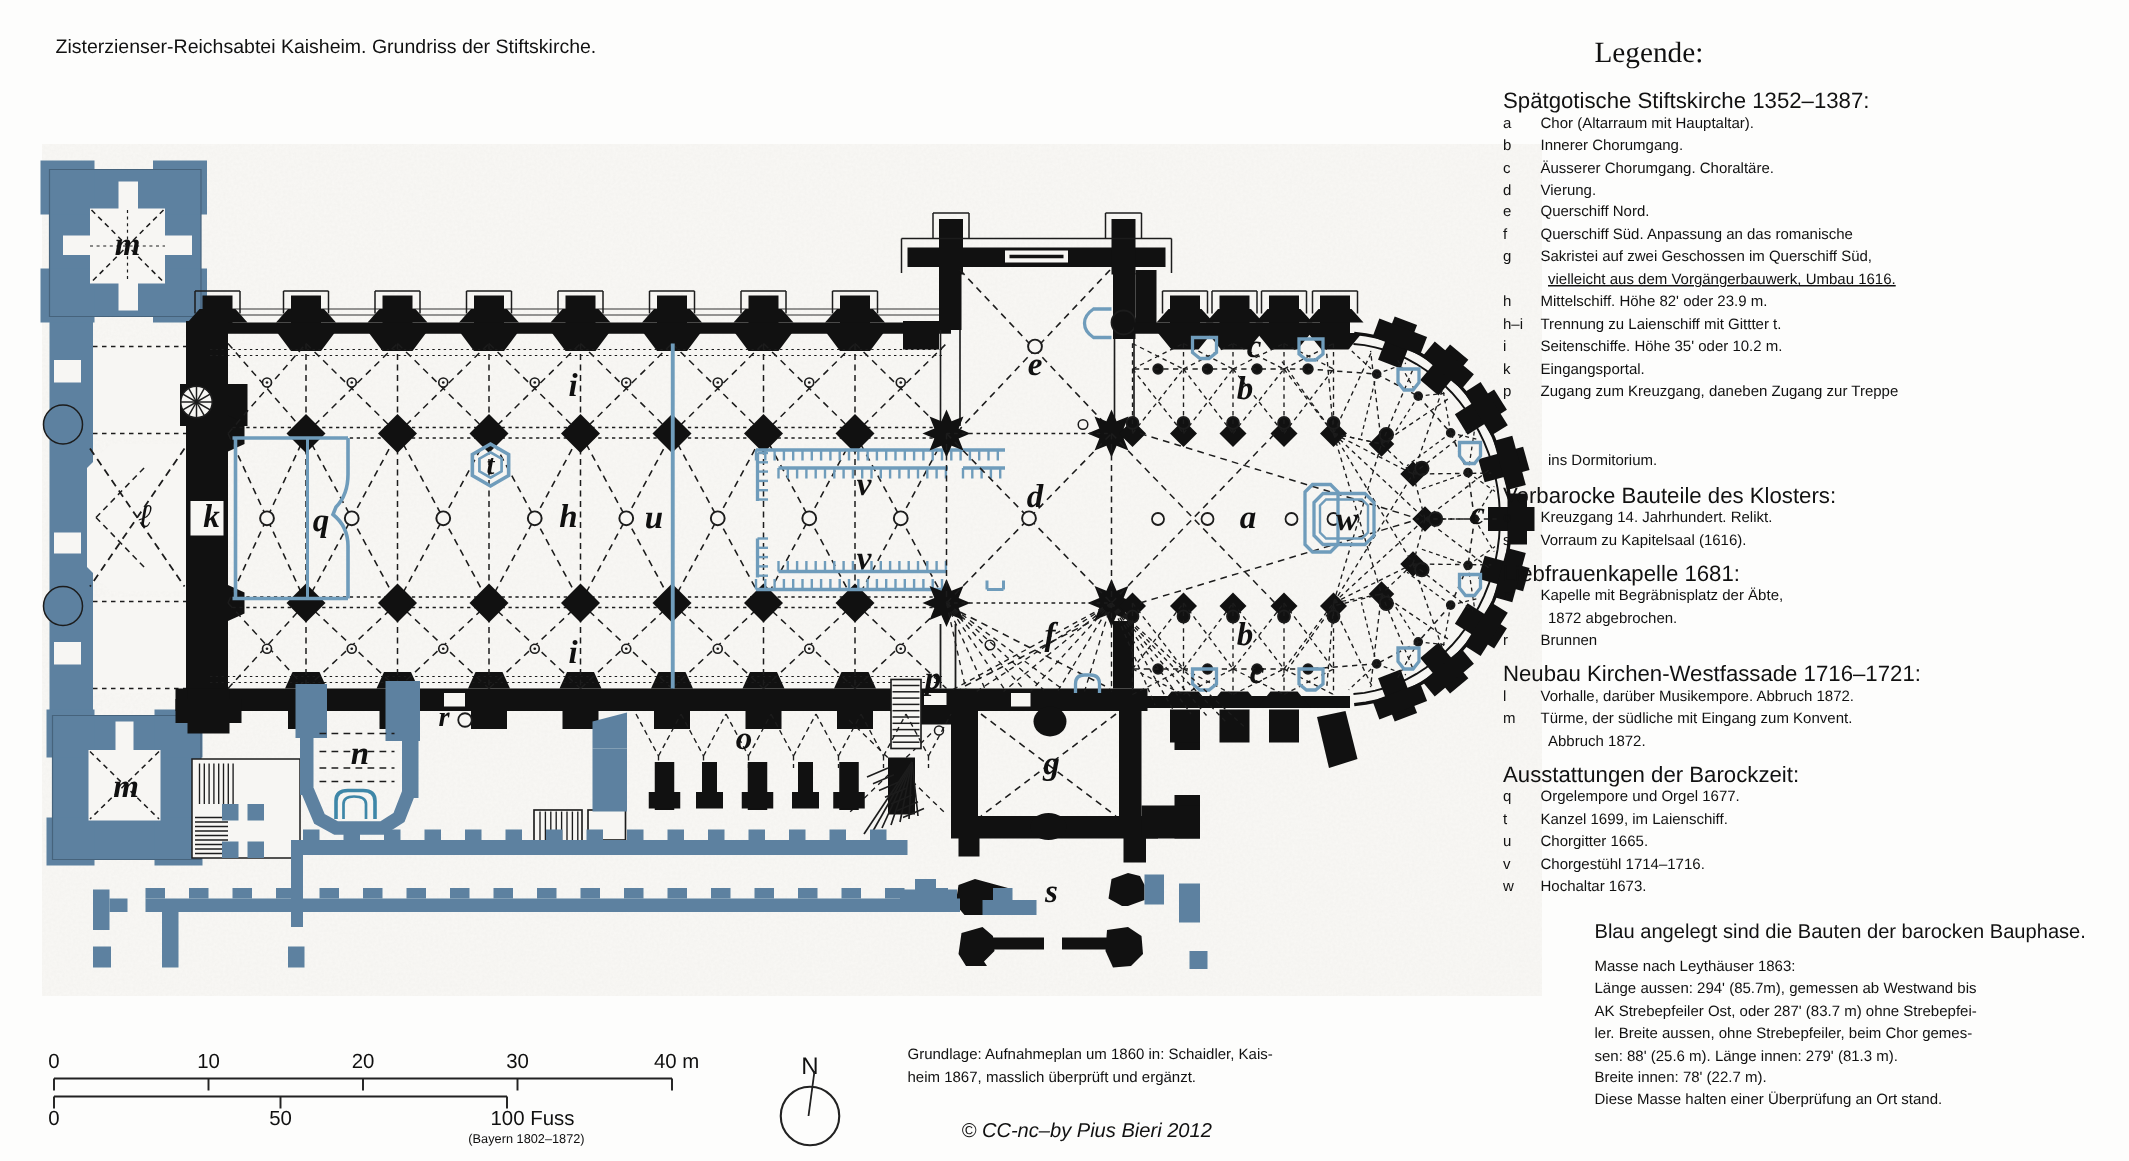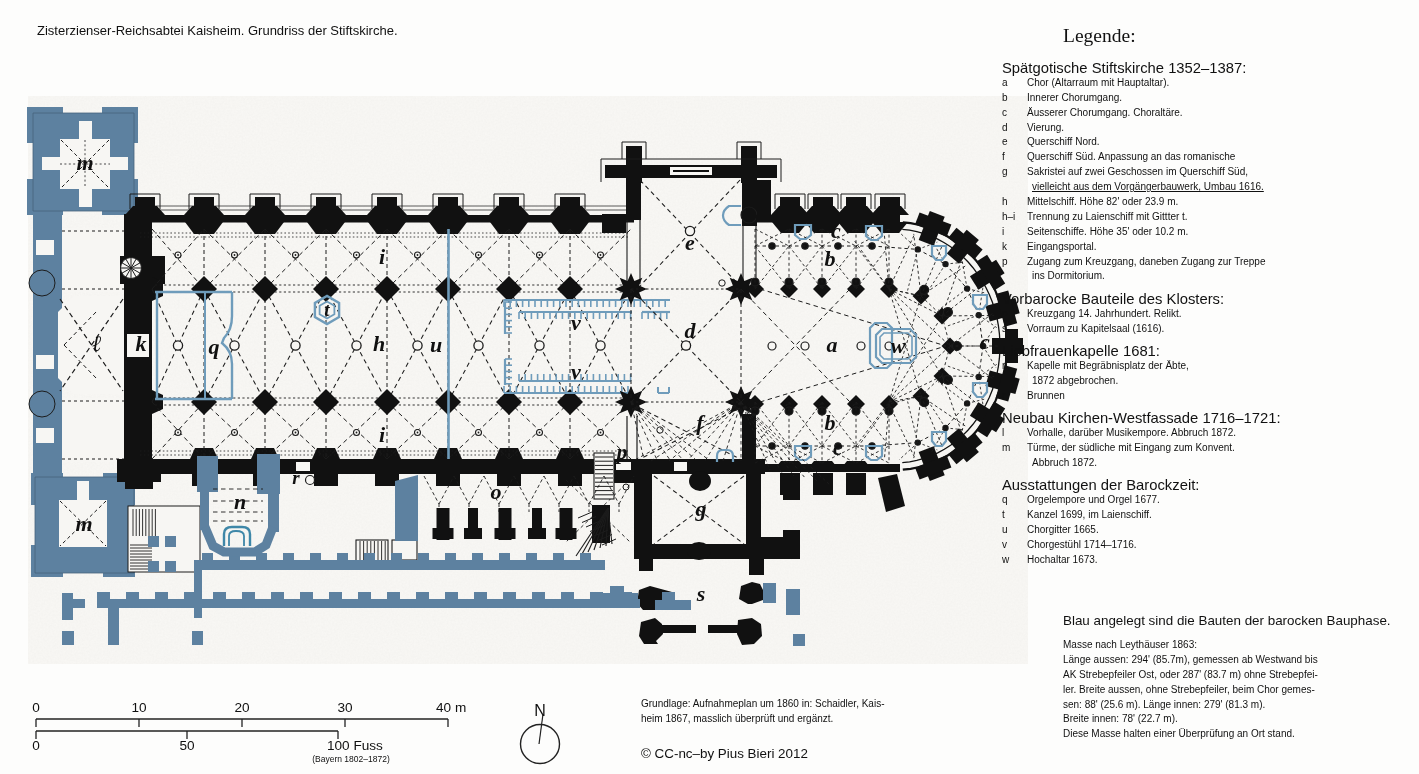--- a/index.html
+++ b/index.html
@@ -1063,21 +1063,21 @@
     <div class="ln"><span class="lt">d</span>Vierung.</div>
     <div class="ln"><span class="lt">e</span>Querschiff Nord.</div>
     <div class="ln"><span class="lt">f</span>Querschiff Süd. Anpassung an das romanische</div>
     <div class="ln"><span class="lt">g</span>Sakristei auf zwei Geschossen im Querschiff Süd,</div>
     <div class="ln" style="padding-left:30px;text-decoration:underline;">vielleicht aus dem Vorgängerbauwerk, Umbau 1616.</div>
     <div class="ln"><span class="lt">h</span>Mittelschiff. Höhe 82' oder 23.9 m.</div>
     <div class="ln"><span class="lt">h–i</span>Trennung zu Laienschiff mit Gittter t.</div>
     <div class="ln"><span class="lt">i</span>Seitenschiffe. Höhe 35' oder 10.2 m.</div>
     <div class="ln"><span class="lt">k</span>Eingangsportal.</div>
     <div class="ln"><span class="lt">p</span>Zugang zum Kreuzgang, daneben Zugang zur Treppe</div>
-    <div class="ln" style="padding-left:30px;">ins Dormitorium.</div>
+    <div class="ln" style="padding-left:30px;margin-top:32px;">ins Dormitorium.</div>
     <div style="height:7.5px;"></div>
     <div class="hd">Vorbarocke Bauteile des Klosters:</div>
     <div class="ln"><span class="lt">o</span>Kreuzgang 14. Jahrhundert. Relikt.</div>
     <div class="ln"><span class="lt">s</span>Vorraum zu Kapitelsaal (1616).</div>
     <div style="height:7.5px;"></div>
     <div class="hd">Liebfrauenkapelle 1681:</div>
     <div class="ln"><span class="lt">n</span>Kapelle mit Begräbnisplatz der Äbte,</div>
     <div class="ln" style="padding-left:30px;">1872 abgebrochen.</div>
     <div class="ln"><span class="lt">r</span>Brunnen</div>
     <div style="height:7.5px;"></div>
@@ -1099,26 +1099,26 @@
 <div class="abs" style="left:1063px;top:638px;">
     <div class="ln">Masse nach Leythäuser 1863:</div>
     <div class="ln">Länge aussen: 294' (85.7m), gemessen ab Westwand bis</div>
     <div class="ln">AK Strebepfeiler Ost, oder 287' (83.7 m) ohne Strebepfei-</div>
     <div class="ln">ler. Breite aussen, ohne Strebepfeiler, beim Chor gemes-</div>
     <div class="ln">sen: 88' (25.6 m). Länge innen: 279' (81.3 m).</div>
     <div class="ln">Breite innen: 78' (22.7 m).</div>
     <div class="ln">Diese Masse halten einer Überprüfung an Ort stand.</div>
   </div>
 
-<div class="abs" style="left:641px;top:697px;">
+<div class="abs" style="left:605px;top:697px;">
     <div class="ln">Grundlage: Aufnahmeplan um 1860 in: Schaidler, Kais-</div>
     <div class="ln">heim 1867, masslich überprüft und ergänzt.</div>
   </div>
 
-<div class="abs" style="left:641px;top:746px;font-size:13.4px;">© CC-nc–by Pius Bieri 2012</div>
+<div class="abs" style="left:641px;top:746px;font-size:13.4px;font-style:italic;">© CC-nc–by Pius Bieri 2012</div>
 
 <svg width="600" height="90" viewBox="0 0 600 90" style="position:absolute;left:0;top:684px;">
 
 <line x1="36.0" y1="35.0" x2="448.0" y2="35.0" stroke="#222" stroke-width="1.3" stroke-linecap="butt"></line>
 <line x1="36.0" y1="35.0" x2="36.0" y2="43.0" stroke="#222" stroke-width="1.3" stroke-linecap="butt"></line>
 <line x1="139.0" y1="35.0" x2="139.0" y2="43.0" stroke="#222" stroke-width="1.3" stroke-linecap="butt"></line>
 <line x1="242.0" y1="35.0" x2="242.0" y2="43.0" stroke="#222" stroke-width="1.3" stroke-linecap="butt"></line>
 <line x1="345.0" y1="35.0" x2="345.0" y2="43.0" stroke="#222" stroke-width="1.3" stroke-linecap="butt"></line>
 <line x1="448.0" y1="35.0" x2="448.0" y2="43.0" stroke="#222" stroke-width="1.3" stroke-linecap="butt"></line>
 <text x="36.0" y="28.0" font-family="Liberation Sans, serif" font-size="13.6" font-style="normal" font-weight="normal" fill="#101010" text-anchor="middle">0</text>

